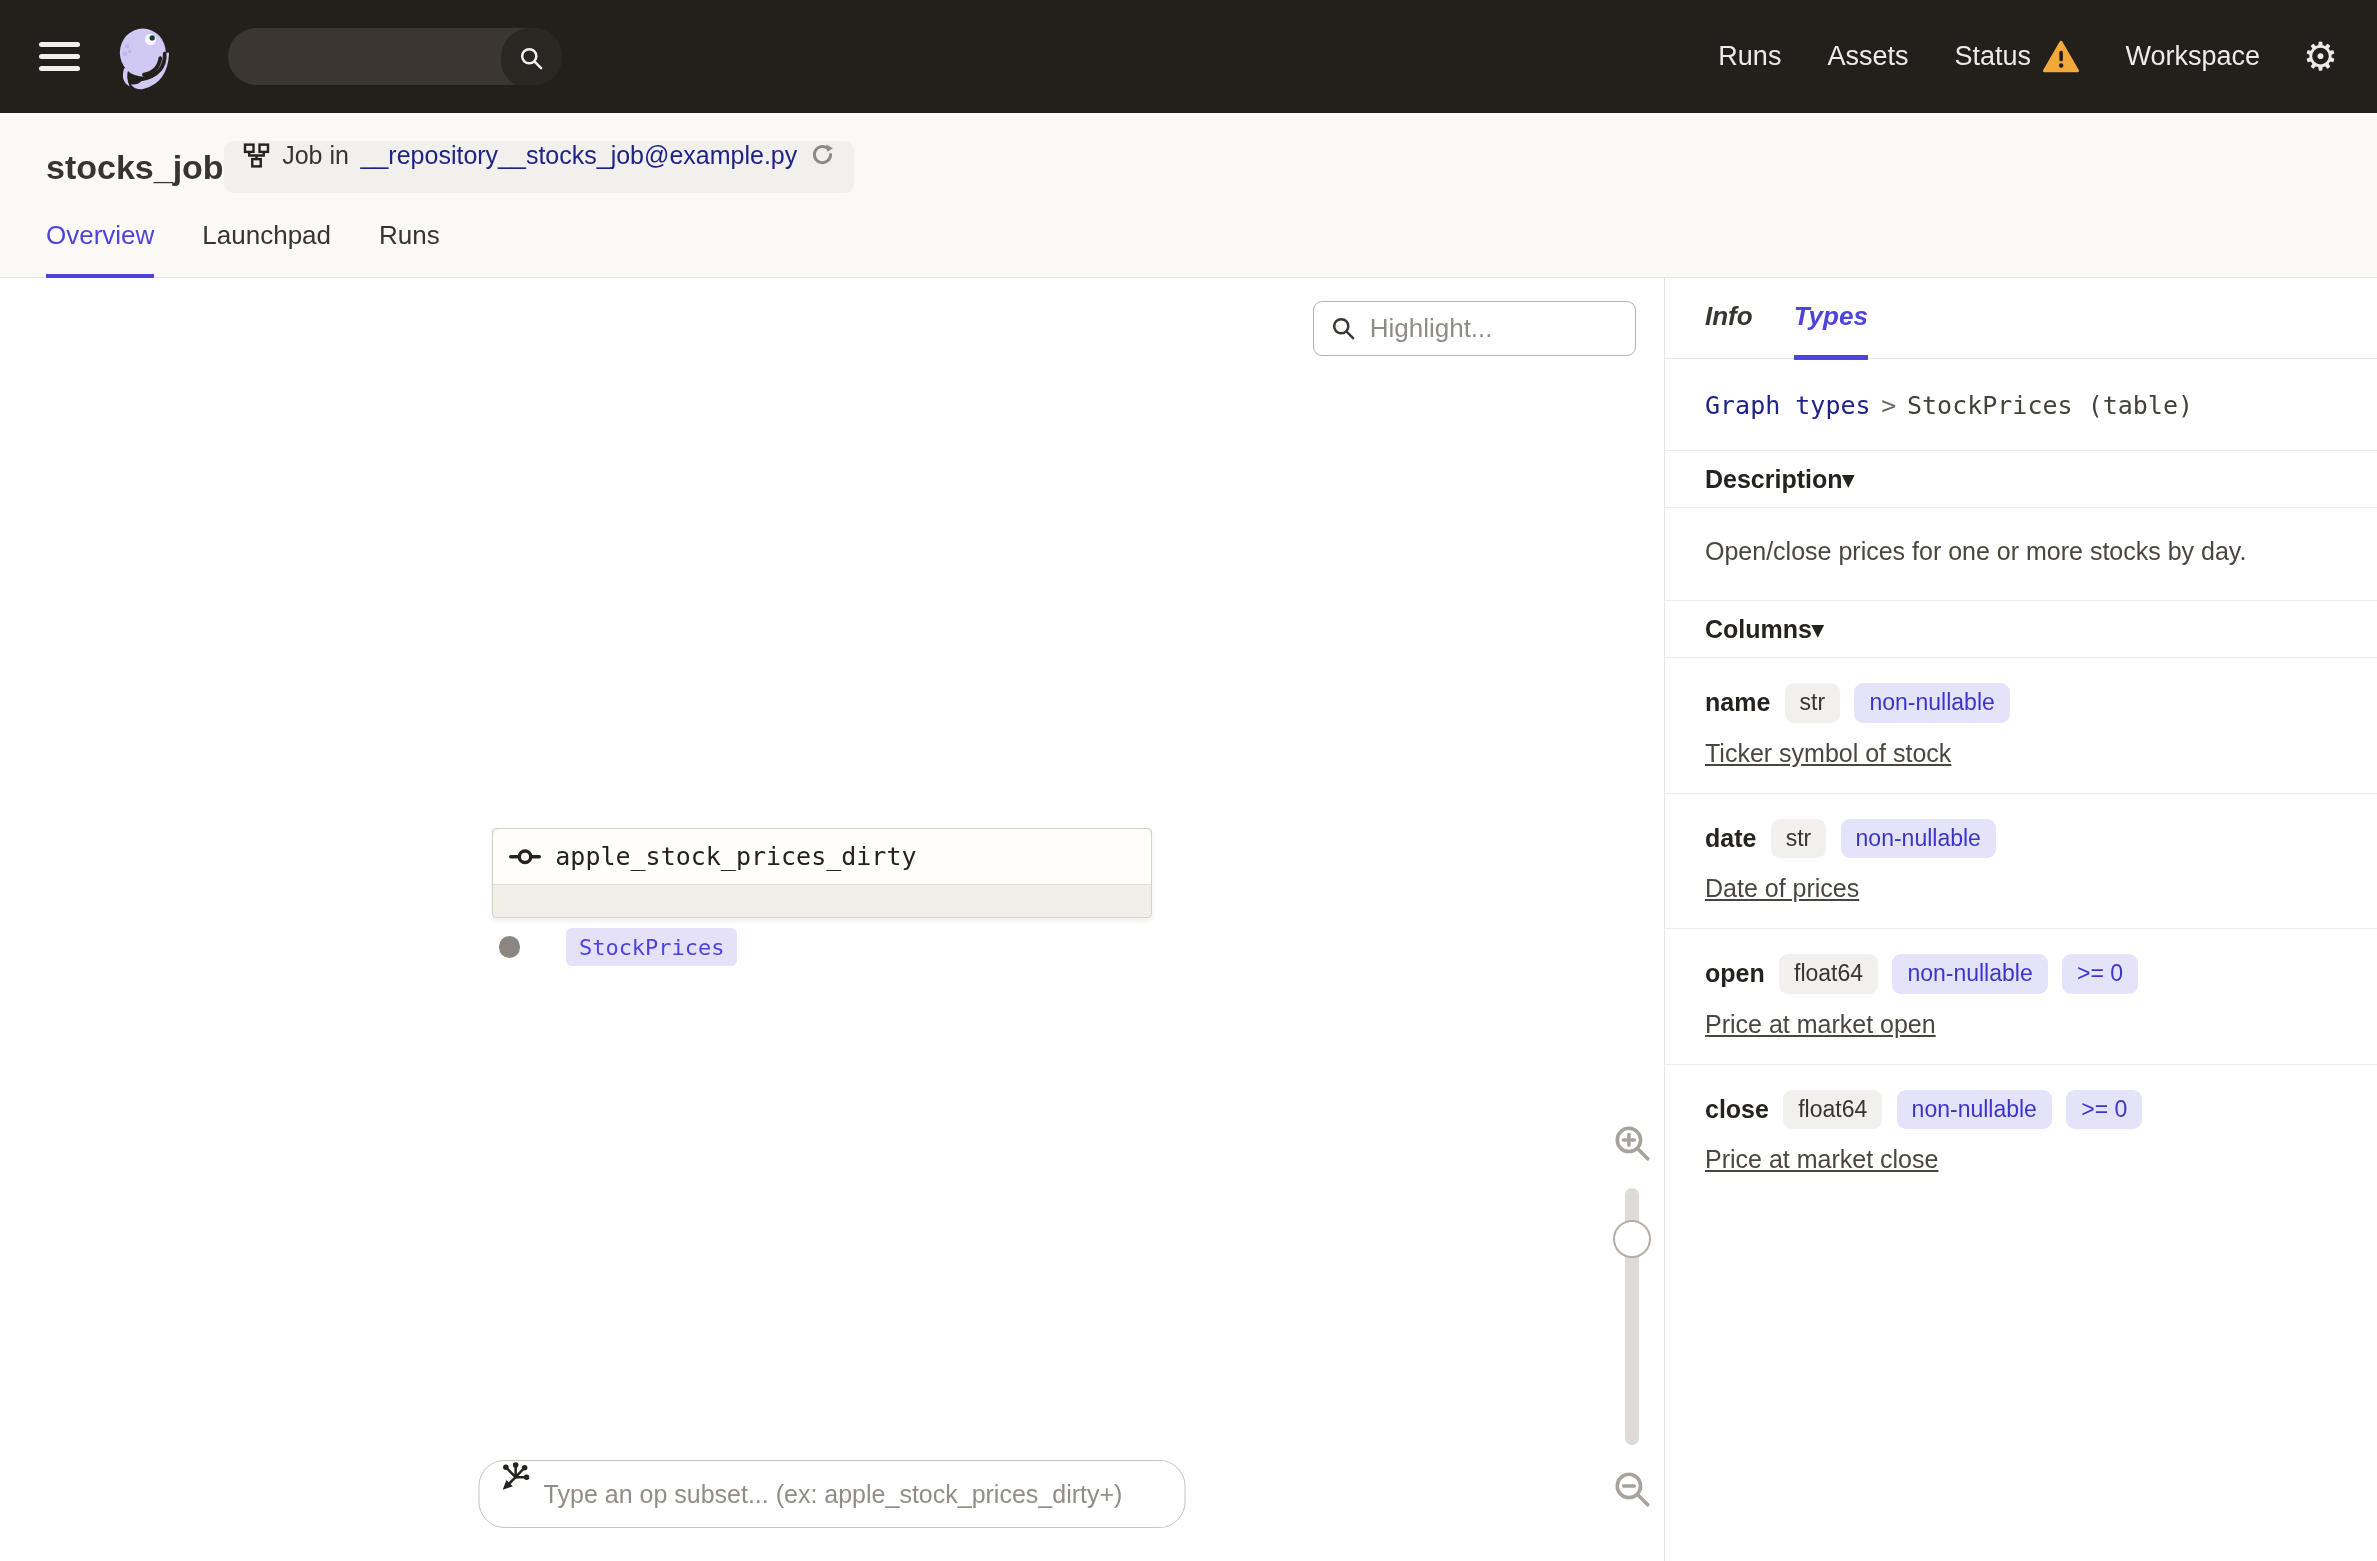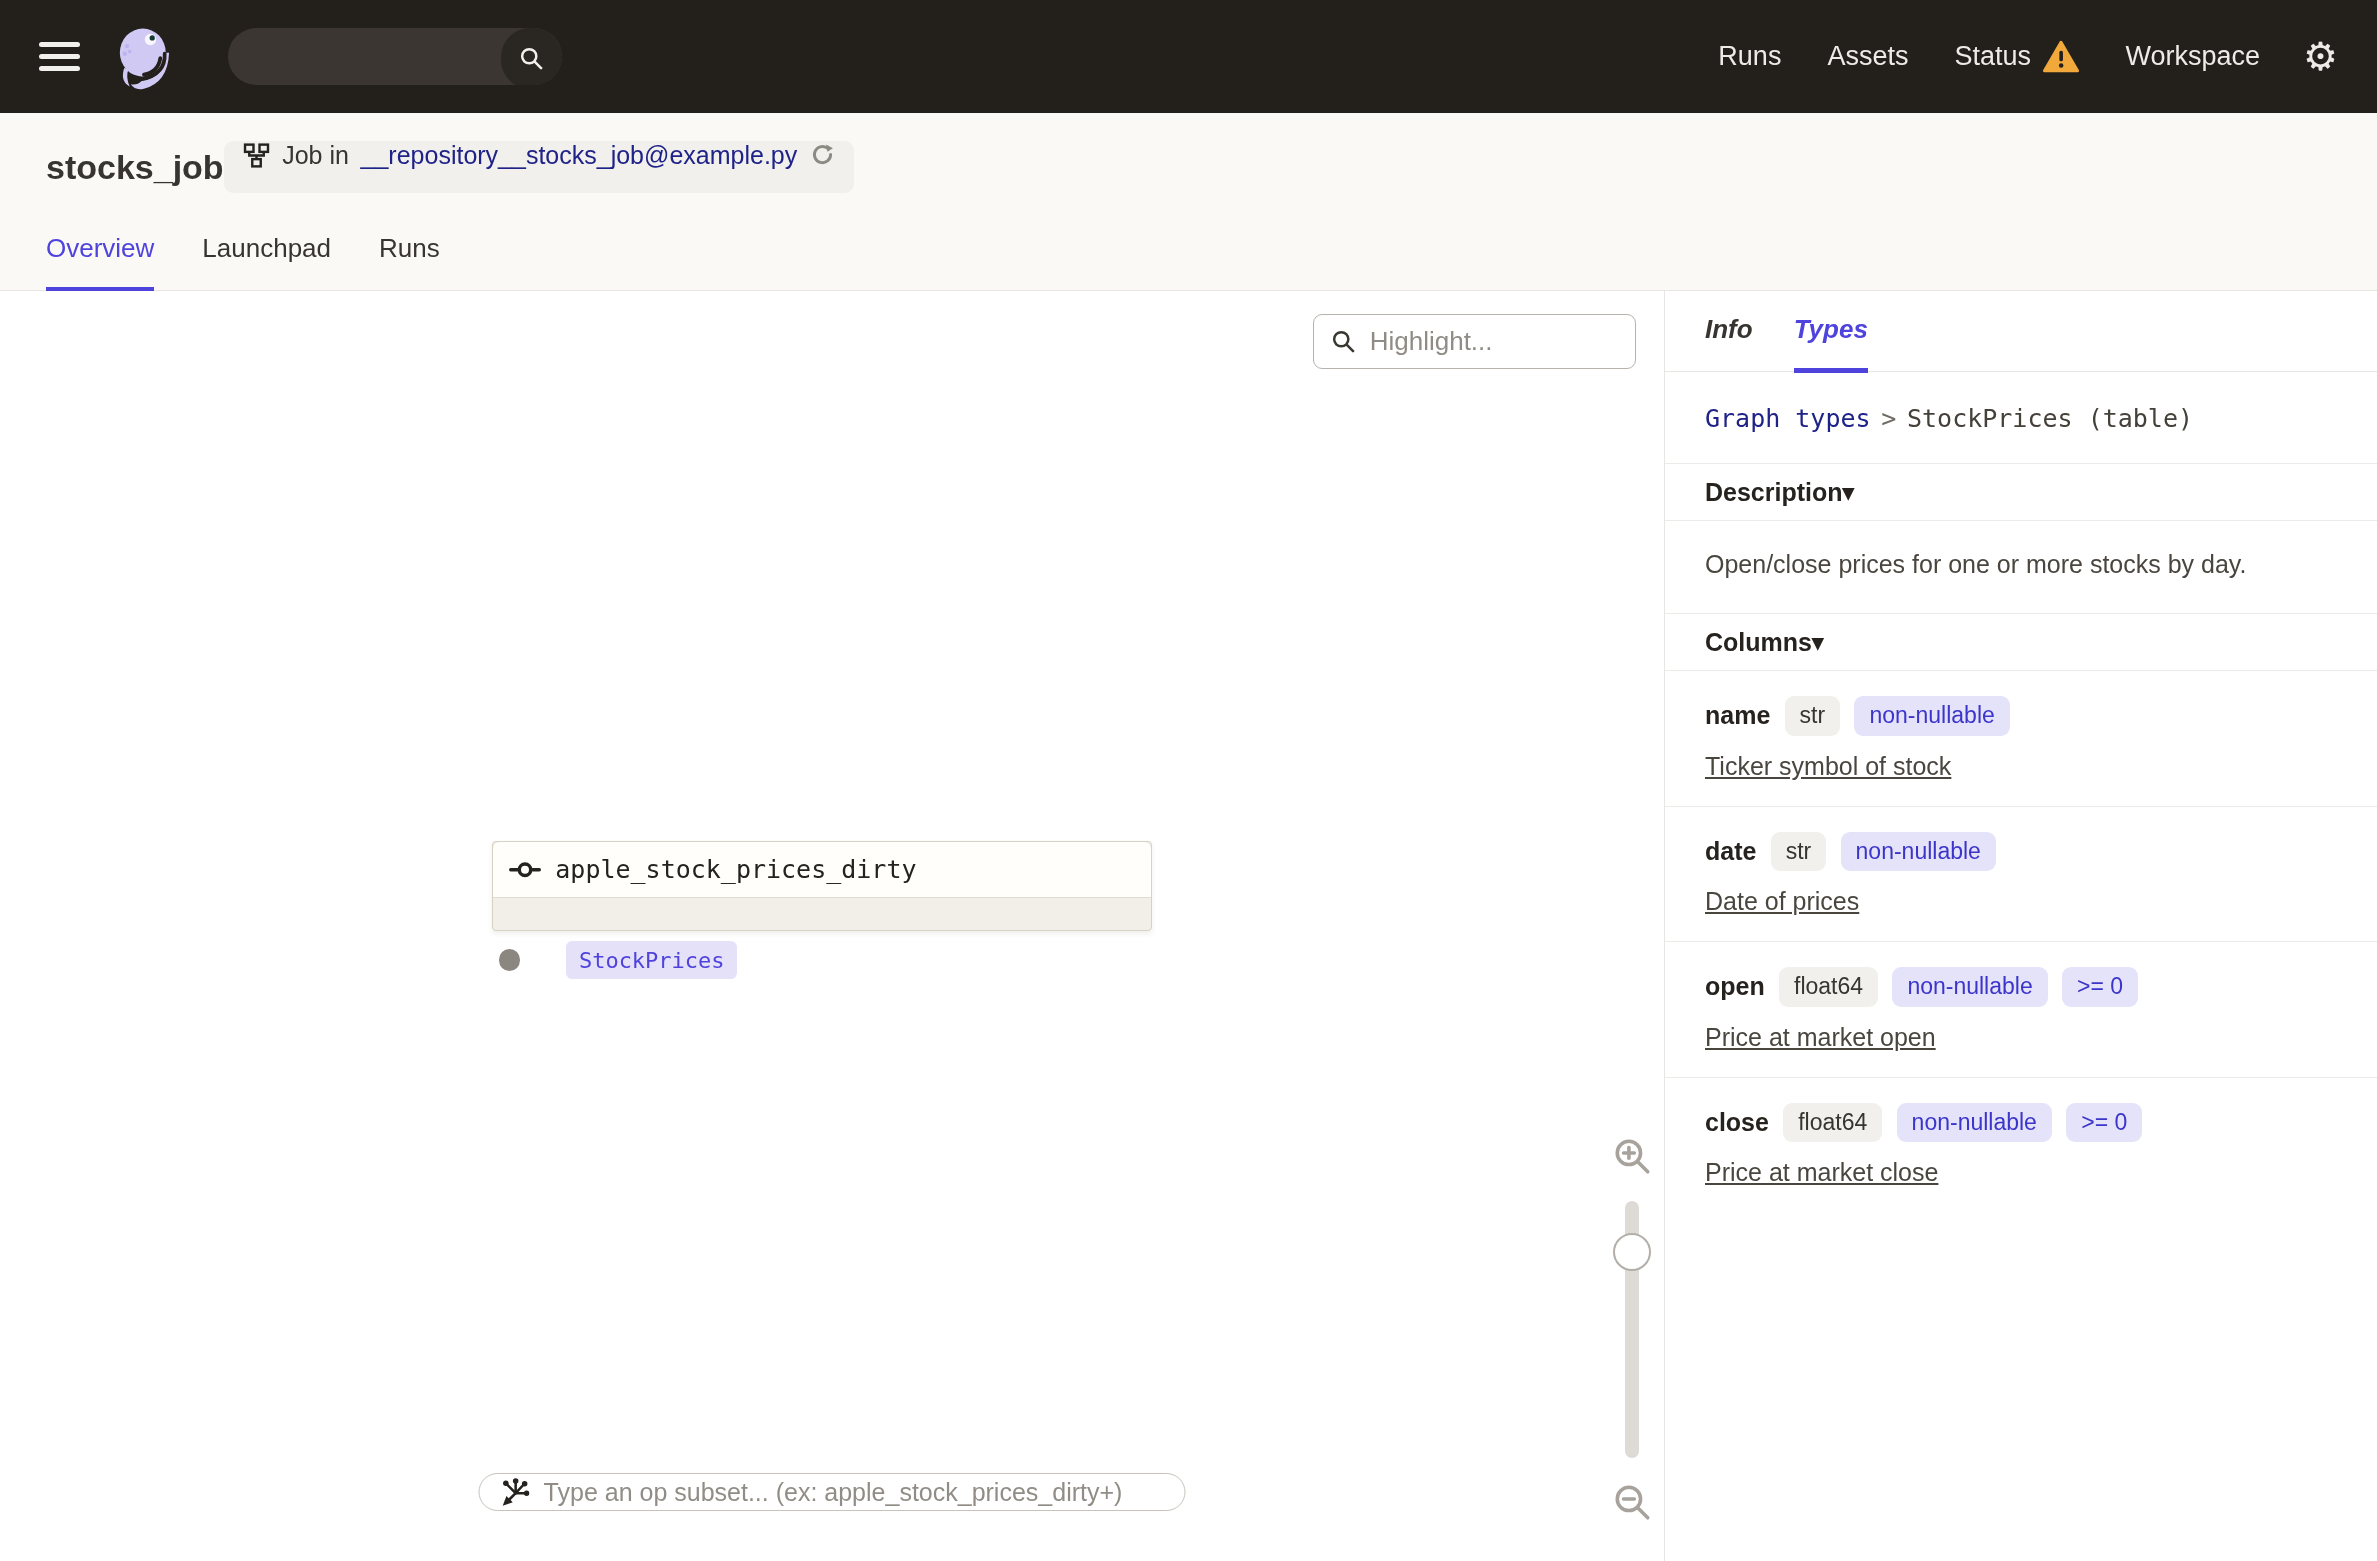--- a/index.html
+++ b/index.html
@@ -18,21 +18,21 @@
   .top-nav{margin-left:auto;display:flex;align-items:center;gap:46px;}
   .top-nav .nav-link{color:#EDEBE8;font-size:27px;font-weight:500;cursor:pointer;display:flex;align-items:center;gap:12.5px;}
   .gear{margin-left:43px;color:#EDEBE8;font-size:39px;line-height:1;cursor:pointer;}
 
   
   .pagehead{background:#FAF9F6;flex:0 0 auto;}
   .title-row{display:flex;align-items:center;padding:27px 0 0 46px;height:54px;}
   .page-title{font-size:34px;font-weight:bold;color:#38342F;margin:0;}
   .job-badge{height:52px;background:#F1F0ED;border-radius:9px;display:flex;align-items:flex-start;gap:11.6px;padding:0 18px;font-size:25px;color:#38342F;}
   .job-badge a{color:#1F2287;text-decoration:none;cursor:pointer;}
-  .main-tabs{display:flex;gap:48px;margin-top:39px;padding-left:46px;border-bottom:1.8px solid #E8E6E2;text-align:right;}
+  .main-tabs{display:flex;gap:48px;margin-top:26px;padding-left:46px;border-bottom:1.8px solid #E8E6E2;text-align:right;}
   .tab{font-size:26px;font-weight:500;color:#38342F;padding-bottom:23px;border-bottom:5.4px solid transparent;margin-bottom:-1.8px;cursor:pointer;}
   .tab.active{color:#4F43DD;border-bottom-color:#4F43DD;}
 
   
   .main{flex:1;display:flex;min-height:0;}
   .graph-pane{position:relative;flex:1;background:#fff;border-right:1.8px solid #E8E6E2;min-width:0;}
 
   .highlight-box{position:absolute;top:23px;right:28px;width:323px;height:55px;border:1.8px solid #B7B3AC;border-radius:9px;background:#fff;display:flex;align-items:center;gap:10.7px;padding:0 16px;box-sizing:border-box;}
   .highlight-box input{flex:1;border:0;outline:0;font-size:26px;color:#38342F;font-family:"Liberation Sans",sans-serif;min-width:0;}
   .highlight-box input::placeholder{color:#908C85;}
@@ -42,21 +42,21 @@
   .op-node .node-body{height:32px;border-radius:0 0 7.1px 7.1px;}
 
   .output-row{position:absolute;left:499px;top:650px;display:flex;align-items:center;gap:18px;}
   .out-dot{width:21.4px;height:21.4px;border-radius:50%;background:#8B8780;}
   .type-tag{font-family:"DejaVu Sans Mono",monospace;font-size:22px;color:#4F43DD;background:#E4E1F9;padding:6.3px 12.5px;border-radius:6.3px;cursor:pointer;margin-left:28px;}
 
   .zoom-controls{position:absolute;right:9px;top:844px;width:46px;display:flex;flex-direction:column;align-items:center;}
   .zoom-track{width:13.4px;height:257px;background:#DEDBD6;border-radius:7.1px;position:relative;margin:23px 0;}
   .zoom-knob{position:absolute;left:50%;transform:translateX(-50%);top:32px;width:38px;height:38px;background:#fff;border:2.7px solid #B3AFA8;border-radius:50%;box-sizing:border-box;cursor:grab;}
 
-  .op-subset{position:absolute;left:50%;transform:translateX(-50%);top:1182px;width:707px;height:38px;border:1.8px solid #C7C3BC;border-radius:26px;background:#fff;display:flex;align-items:center;gap:12.5px;padding:0 19.6px;box-sizing:border-box;}
+  .op-subset{position:absolute;left:50%;transform:translateX(-50%);top:1182px;width:707px;height:68px;border:1.8px solid #C7C3BC;border-radius:26px;background:#fff;display:flex;gap:12.5px;padding:0 19.6px;box-sizing:border-box;}
   .op-subset input{flex:1;border:0;outline:0;font-size:25px;color:#38342F;font-family:"Liberation Sans",sans-serif;min-width:0;}
   .op-subset input::placeholder{color:#918D86;}
 
   
   .sidebar{width:712px;flex:0 0 712px;background:#fff;overflow:hidden;}
   .side-tabs{display:flex;gap:41px;padding:23px 0 0 40px;border-bottom:1.8px solid #E8E6E2;}
   .side-tabs .tab{font-weight:600;font-style:italic;}
   .breadcrumb{padding:32px 40px 30px;font-family:"DejaVu Sans Mono",monospace;font-size:25px;color:#44403A;}
   .breadcrumb .crumb-link{color:#1F2287;text-decoration:none;cursor:pointer;}
   .breadcrumb .sep{color:#6E6A63;margin:0 10.7px;}

